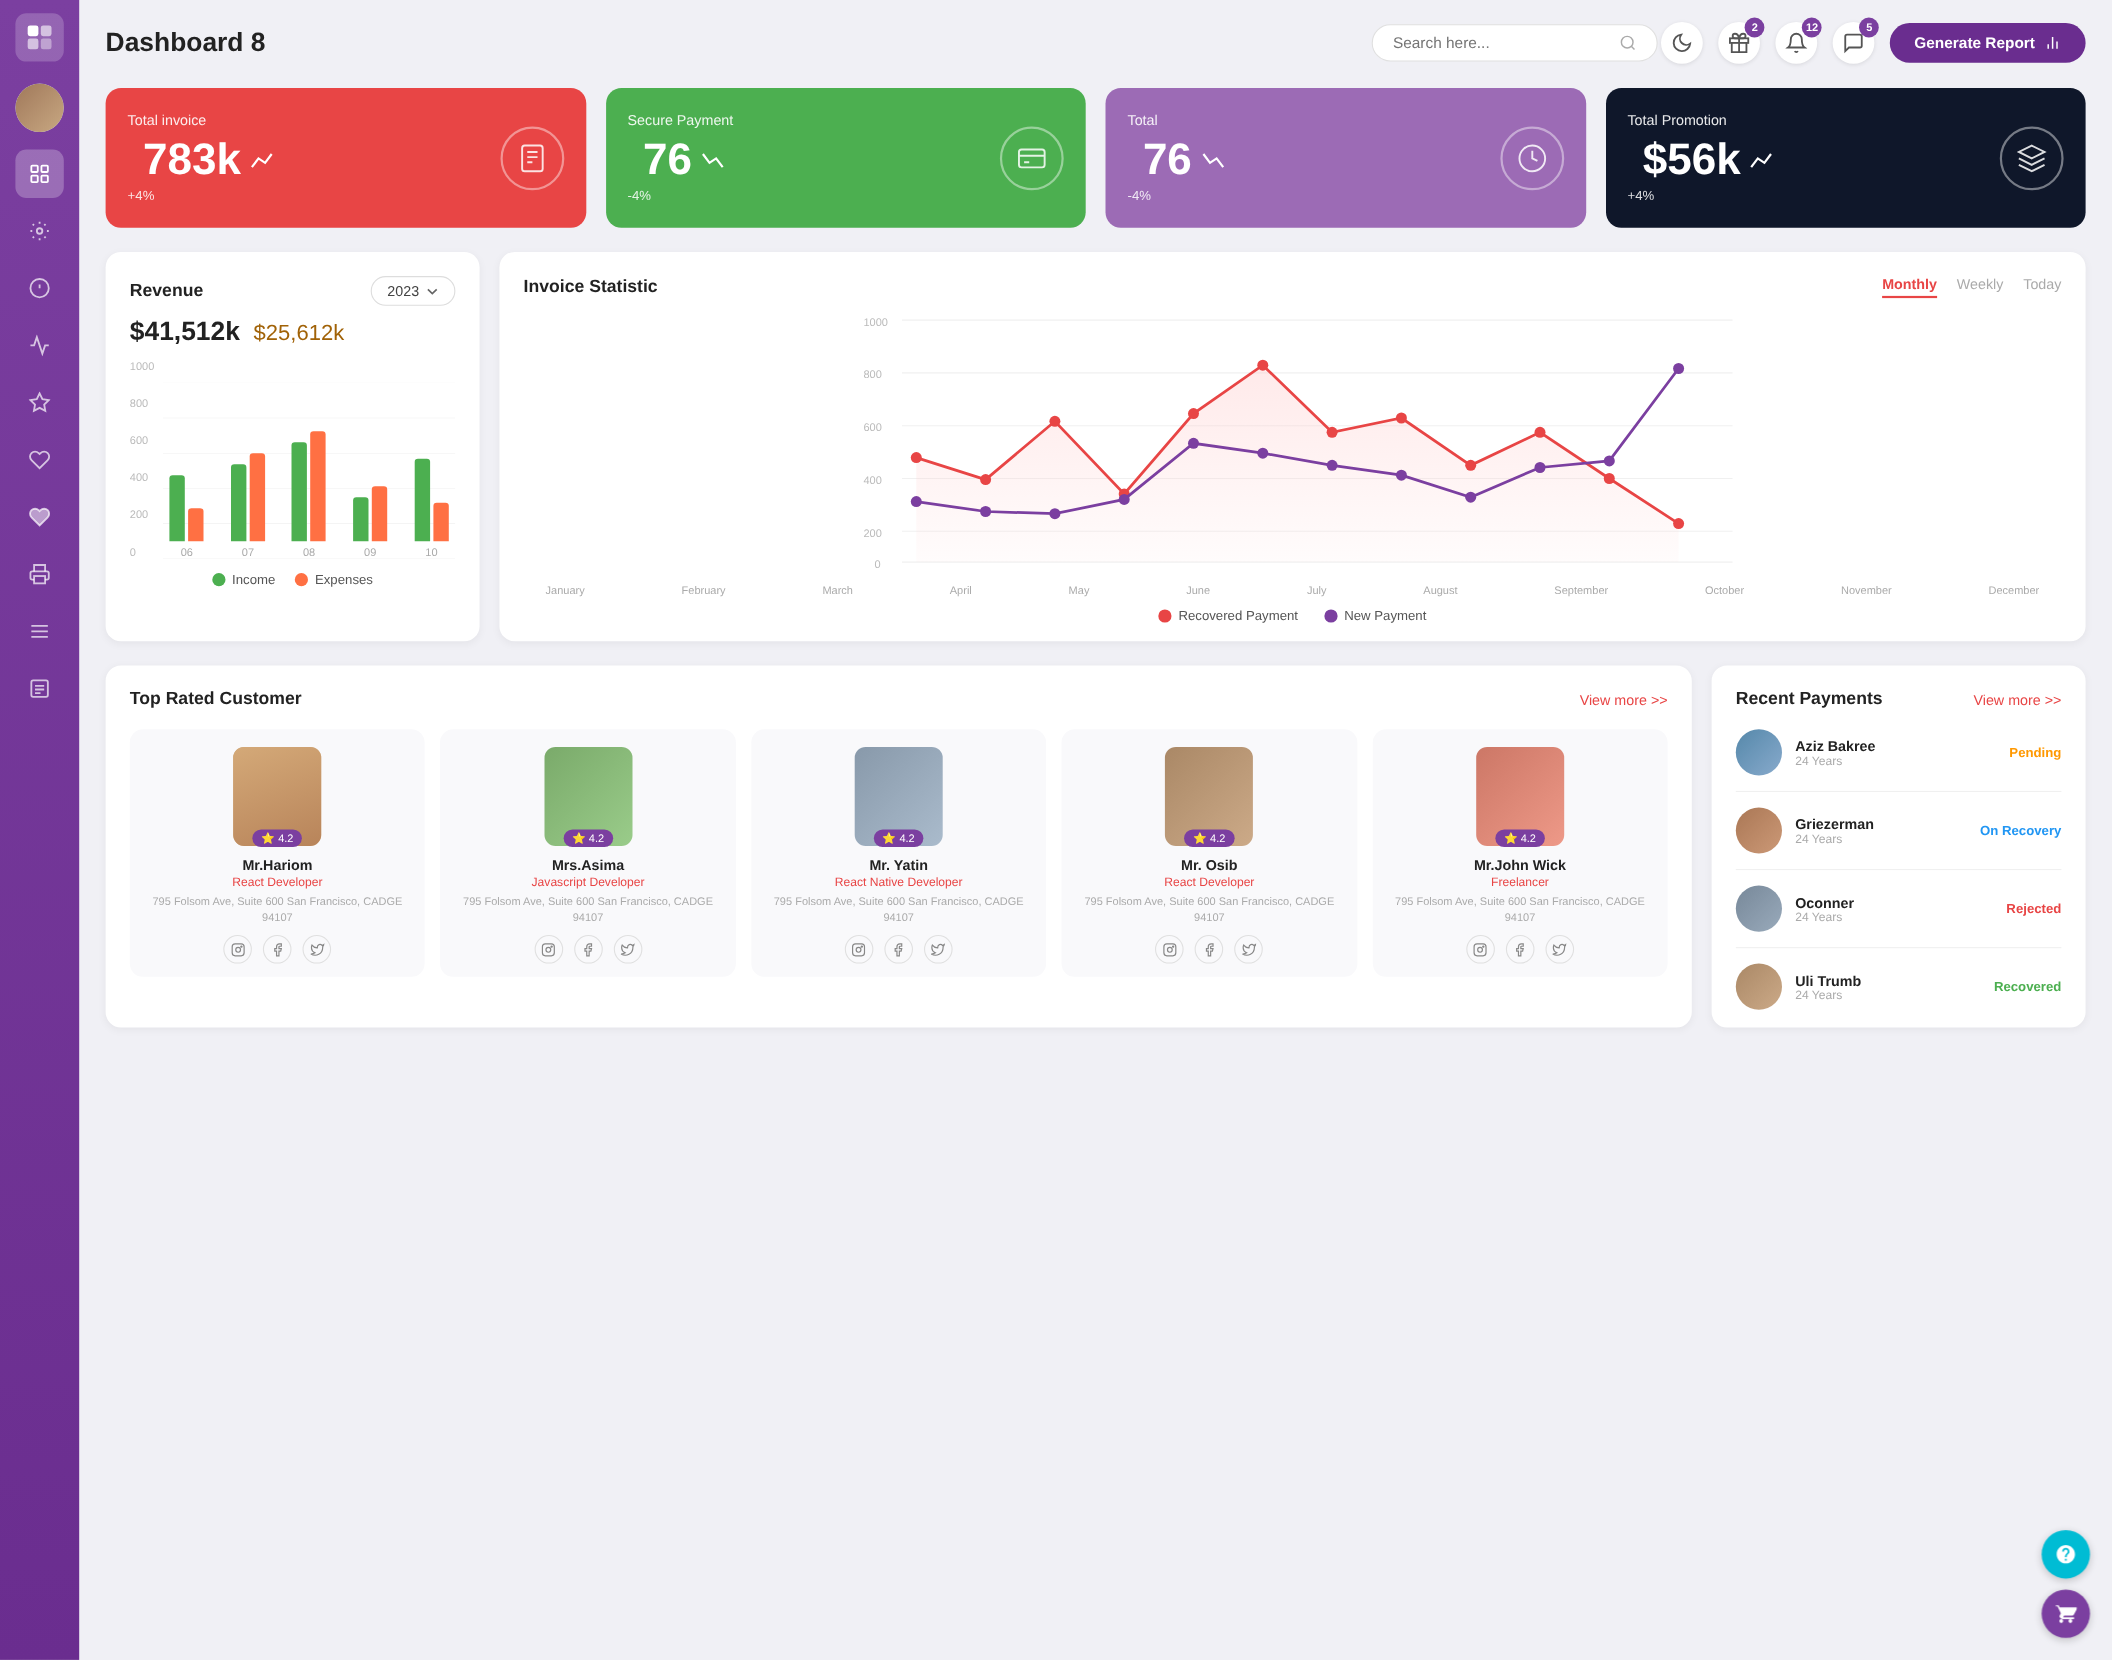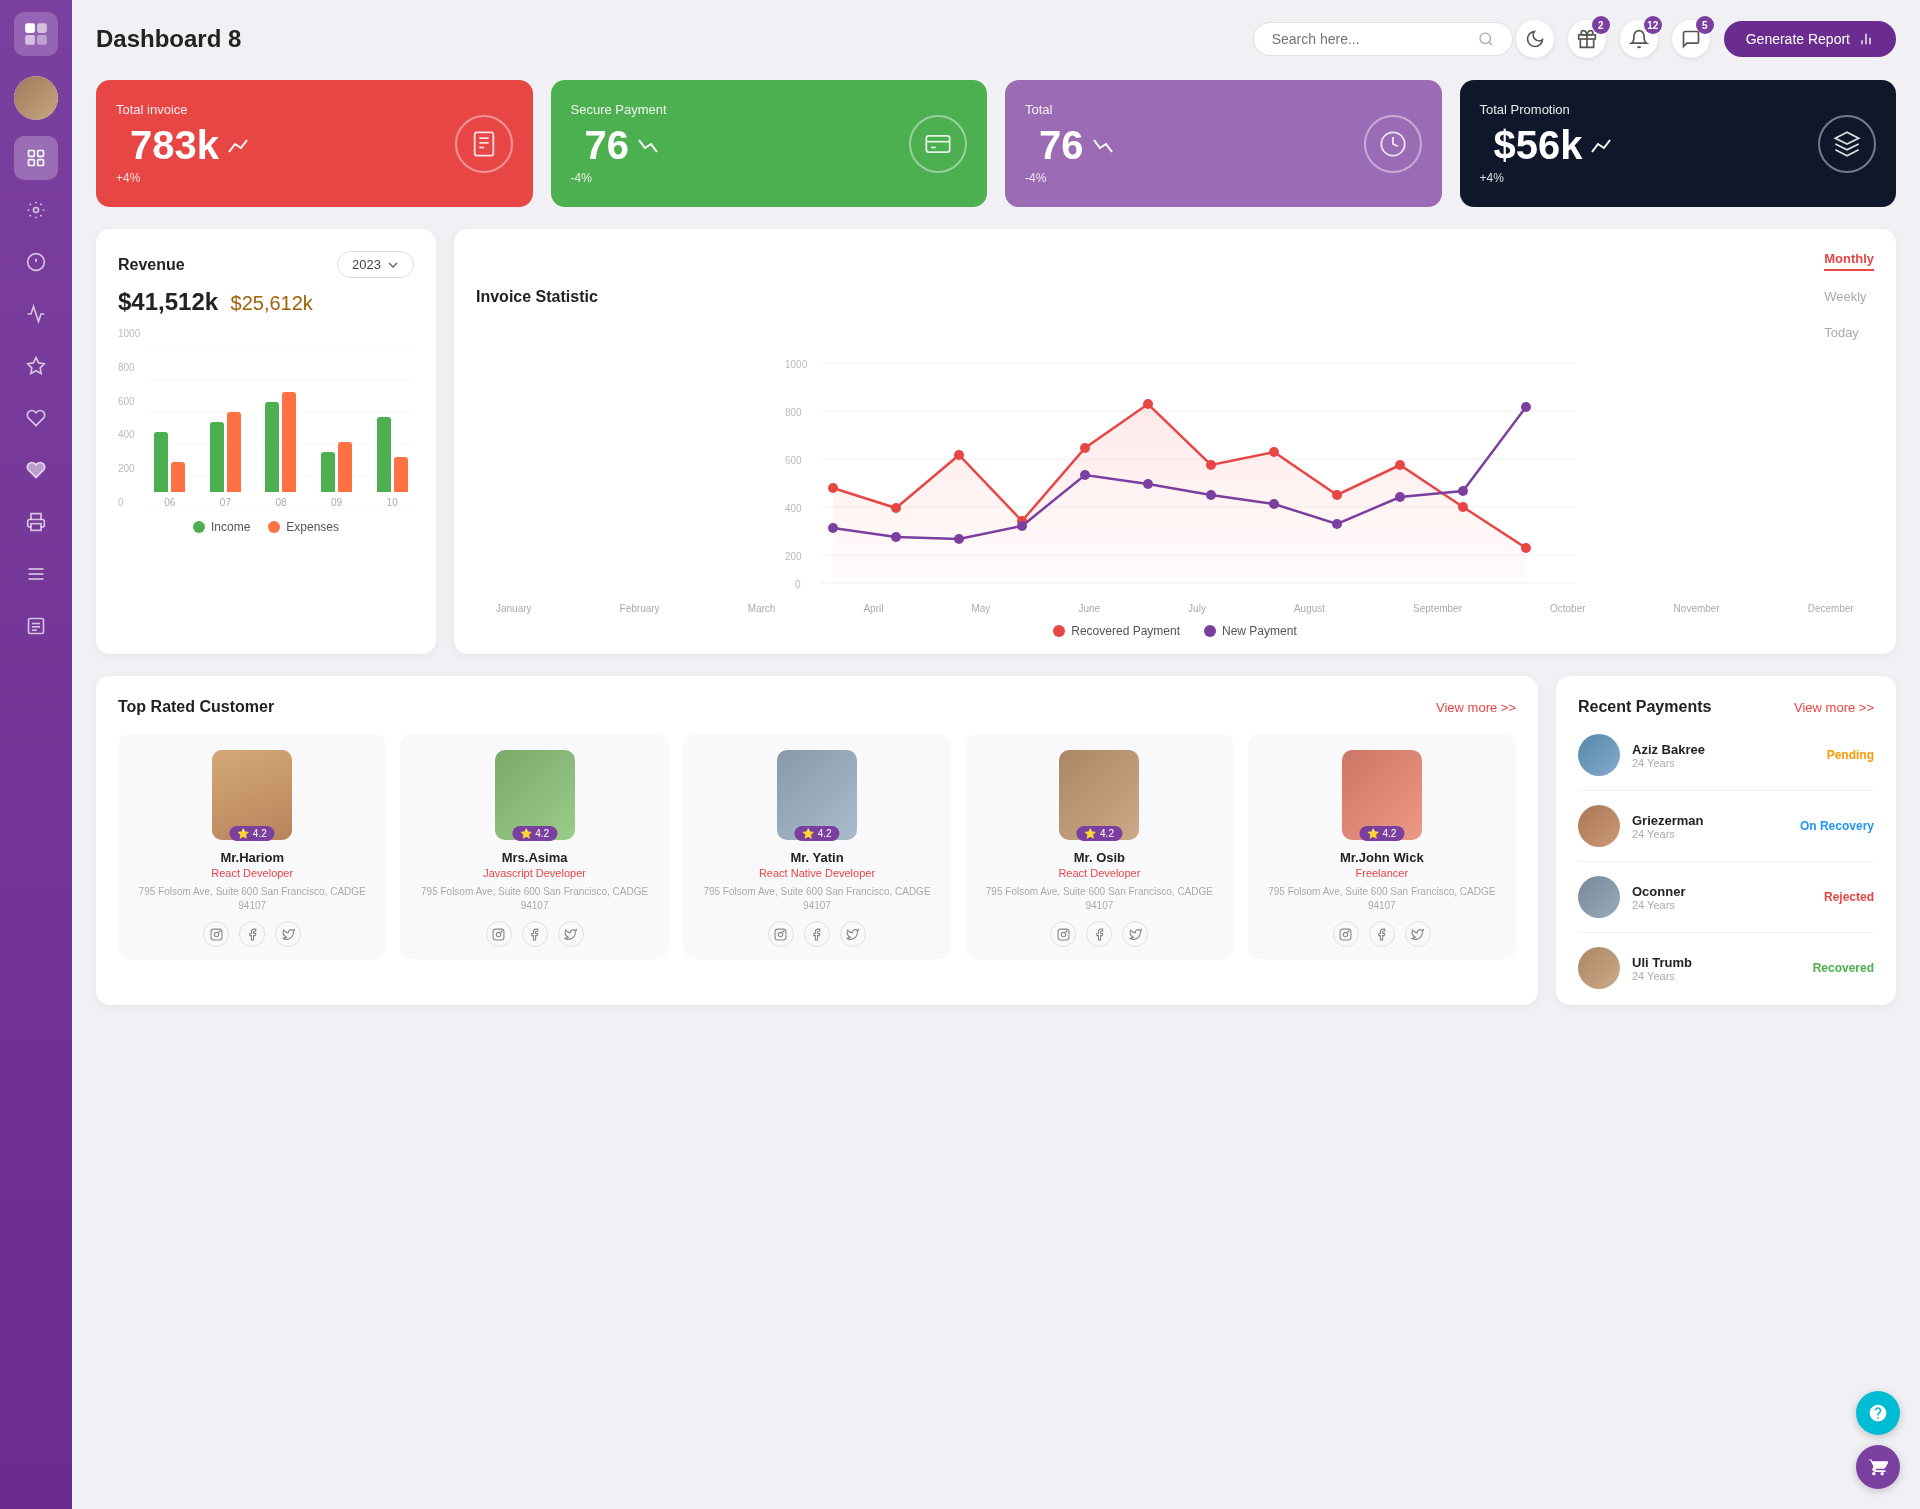--- a/index.html
+++ b/index.html
@@ -113,21 +113,21 @@
       display: flex; align-items: center; justify-content: center;
       font-weight: 700;
     }
     .generate-btn {
       background: #6a2d8f;
       color: white;
       border: none;
       border-radius: 22px;
       padding: 10px 22px;
       font-size: 14px;
-      font-weight: 400;
+      font-weight: 700;
       cursor: pointer;
       display: flex; align-items: center; gap: 8px;
     }
 
     
     .stat-cards {
       display: grid;
       grid-template-columns: repeat(4, 1fr);
       gap: 18px;
       margin-bottom: 22px;
@@ -187,21 +187,21 @@
       display: flex; align-items: center; gap: 6px;
       color: #444;
     }
     .revenue-value { font-size: 24px; font-weight: 700; color: #222; margin-bottom: 2px; }
     .revenue-compare { font-size: 20px; color: #a16207; margin-left: 8px; }
     .bar-legend { display: flex; gap: 18px; margin-top: 12px; justify-content: center; }
     .legend-item { display: flex; align-items: center; gap: 6px; font-size: 12px; color: #555; }
     .legend-dot { width: 12px; height: 12px; border-radius: 50%; }
 
     
-    .chart-tabs { display: flex; gap: 18px; flex-direction: column; }
+    .chart-tabs { display: flex; gap: 18px; }
     .chart-tab { font-size: 13px; color: #aaa; cursor: pointer; padding-bottom: 3px; }
     .chart-tab.active { color: #e84545; border-bottom: 2px solid #e84545; font-weight: 600; }
     .line-chart-wrap { margin-top: 10px; position: relative; }
     .line-chart-svg { width: 100%; }
     .x-labels { display: flex; justify-content: space-between; margin-top: 6px; padding: 0 10px; }
     .x-label { font-size: 10px; color: #aaa; }
     .line-legend { display: flex; gap: 24px; justify-content: center; margin-top: 10px; }
 
     
     .bottom-row {

